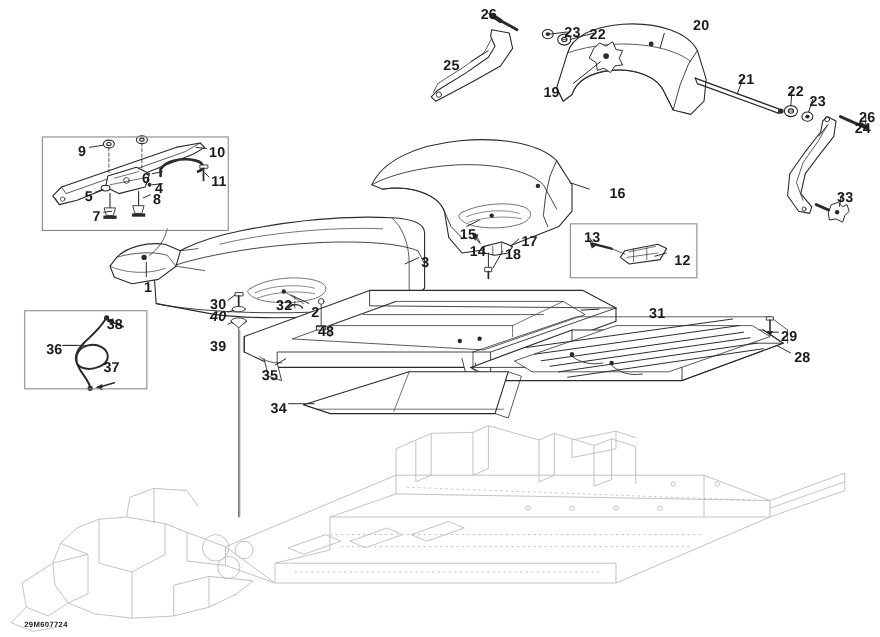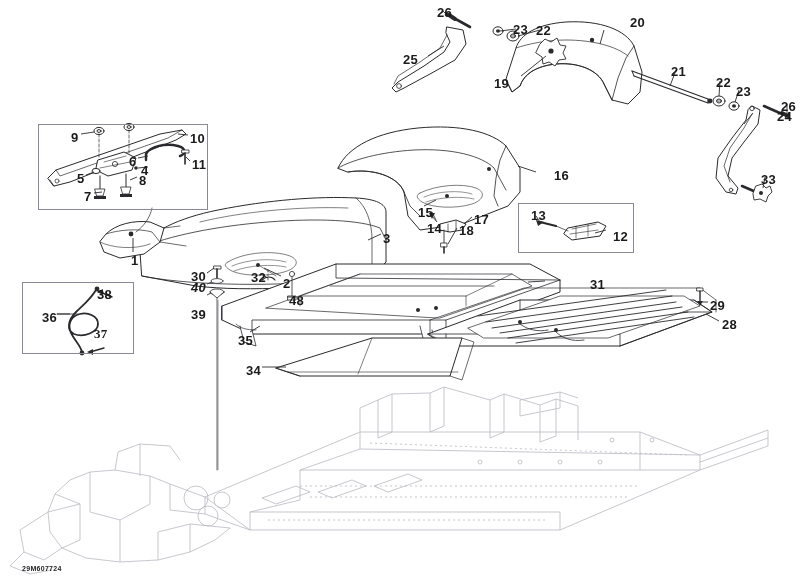--- a/index.html
+++ b/index.html
@@ -401,21 +401,21 @@
       <div class="lbl" style="left: 761px; top: 173px;">33</div>
       <div class="lbl" style="left: 722px; top: 318px; text-align: right;">28</div>
       <div class="lbl" style="left: 710px; top: 299px;">29</div>
       <div class="lbl" style="left: 191px; top: 270px;">30</div>
       <div class="lbl" style="left: 547px; top: 278px; margin-left: 43px;">31</div>
       <div class="lbl" style="left: 251px; top: 271px;">32</div>
       <div class="lbl" style="left: 289px; top: 294px;">48</div>
       <div class="lbl" style="left: 246px; top: 364px;">34</div>
       <div class="lbl" style="left: 238px; top: 334px;">35</div>
       <div class="lbl" style="left: 42px; top: 311px;">36</div>
-      <div class="lbl" style="left: 94px; top: 327px; font-family: Liberation Serif, serif;">37</div>
+      <div class="lbl" style="left: 94px; top: 327px;">37</div>
       <div class="lbl" style="left: 97px; top: 288px;">38</div>
       <div class="lbl" style="left: 191px; top: 292px; margin-top: 16px;">39</div>
       <div class="lbl" style="left: 191px; top: 281px; font-style: italic;">40</div>
     </div>
 
   <div class="pnum">29M607724</div>
 
 </div>
 
 </body></html>

